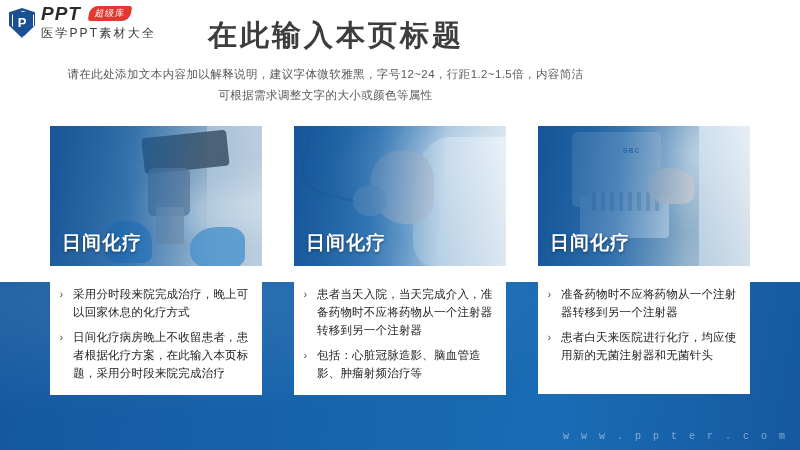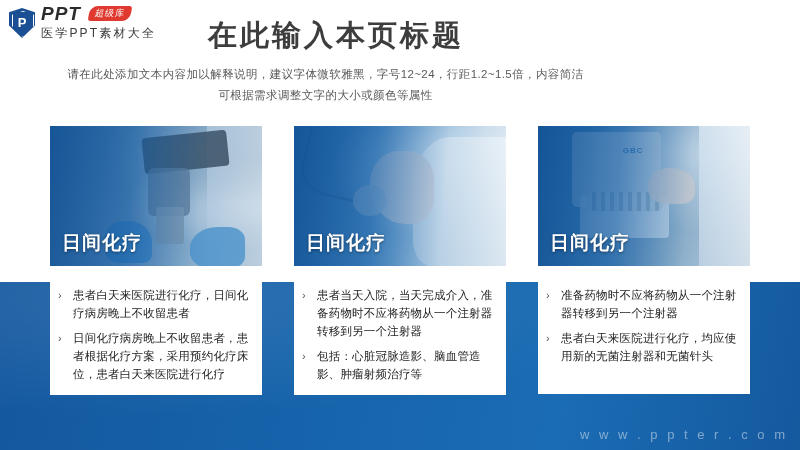--- a/index.html
+++ b/index.html
@@ -48,21 +48,21 @@
   .title{
     position:absolute; top:16px; left:0; width:672px; text-align:center;
     font-size:29px; font-weight:bold; color:#3d3d3d; letter-spacing:3px;
   }
   .subtitle{
     position:absolute; top:64px; left:0; width:651px; text-align:center;
     color:#5a5a5a; font-size:11.5px; line-height:21px; letter-spacing:.4px;
   }
 
   
-  .cards{ position:absolute; left:50px; top:126px; width:700px; display:flex; gap:32px; }
+  .cards{ position:absolute; left:50px; top:126px; width:700px; display:flex; gap:32px;font-family:Liberation Mono, monospace; }
   .card{ width:220px; }
 
   .photo{
     position:relative; height:140px; overflow:hidden;
     background:#6e8fae;
   }
   .photo .scene{ position:absolute; inset:0; }
   .photo .tint{
     position:absolute; inset:0;
     background:linear-gradient(95deg, rgba(18,83,150,.92) 0%, rgba(25,98,168,.70) 38%, rgba(90,150,200,.28) 70%, rgba(150,185,215,.12) 100%);
@@ -113,21 +113,21 @@
   ul.bullets li{
     display:flex; gap:7px; color:#222; font-size:11.5px; line-height:18px;
     margin-bottom:7px; letter-spacing:.2px;
   }
   ul.bullets li:last-child{ margin-bottom:0; }
   .chev{ flex:0 0 8px; color:#555; font-size:11px; line-height:18px; }
   .btxt{ flex:1; }
 
   .footer{
     position:absolute; right:12px; bottom:8px;
-    color:rgba(255,255,255,.45); font-size:13px; letter-spacing:3px;
+    color:rgba(255,255,255,.45); font-size:10px; letter-spacing:3px;font-family:Liberation Mono, monospace;
   }
 </style>
 </head>
 <body>
 
 <div class="slide">
 
   <div class="blue-field"></div>
 
   <div class="logo">
@@ -161,25 +161,25 @@
             <div class="glove-a"></div>
             <div class="glove-b"></div>
         </div>
         <div class="tint"></div>
         <div class="cap">日间化疗</div>
       </div>
       <div class="panel">
         <ul class="bullets">
           <li>
             <span class="chev">›</span>
-            <span class="btxt">患者白天来医院进行化疗，日间化疗病房晚上不收留患者</span>
-          </li>
-          <li>
-            <span class="chev">›</span>
-            <span class="btxt">日间化疗病房晚上不收留患者，患者根据化疗方案，采用预约化疗床位，患者白天来医院进行化疗</span>
+            <span class="btxt">采用分时段来院完成治疗，晚上可以回家休息的化疗方式</span>
+          </li>
+          <li>
+            <span class="chev">›</span>
+            <span class="btxt">日间化疗病房晚上不收留患者，患者根据化疗方案，在此输入本页标题，采用分时段来院完成治疗</span>
           </li>
         </ul>
       </div>
     </div>
 
     <div class="card">
       <div class="photo">
         <div class="scene s2">
           <div class="coat2"></div>
             <div class="tube"></div>

